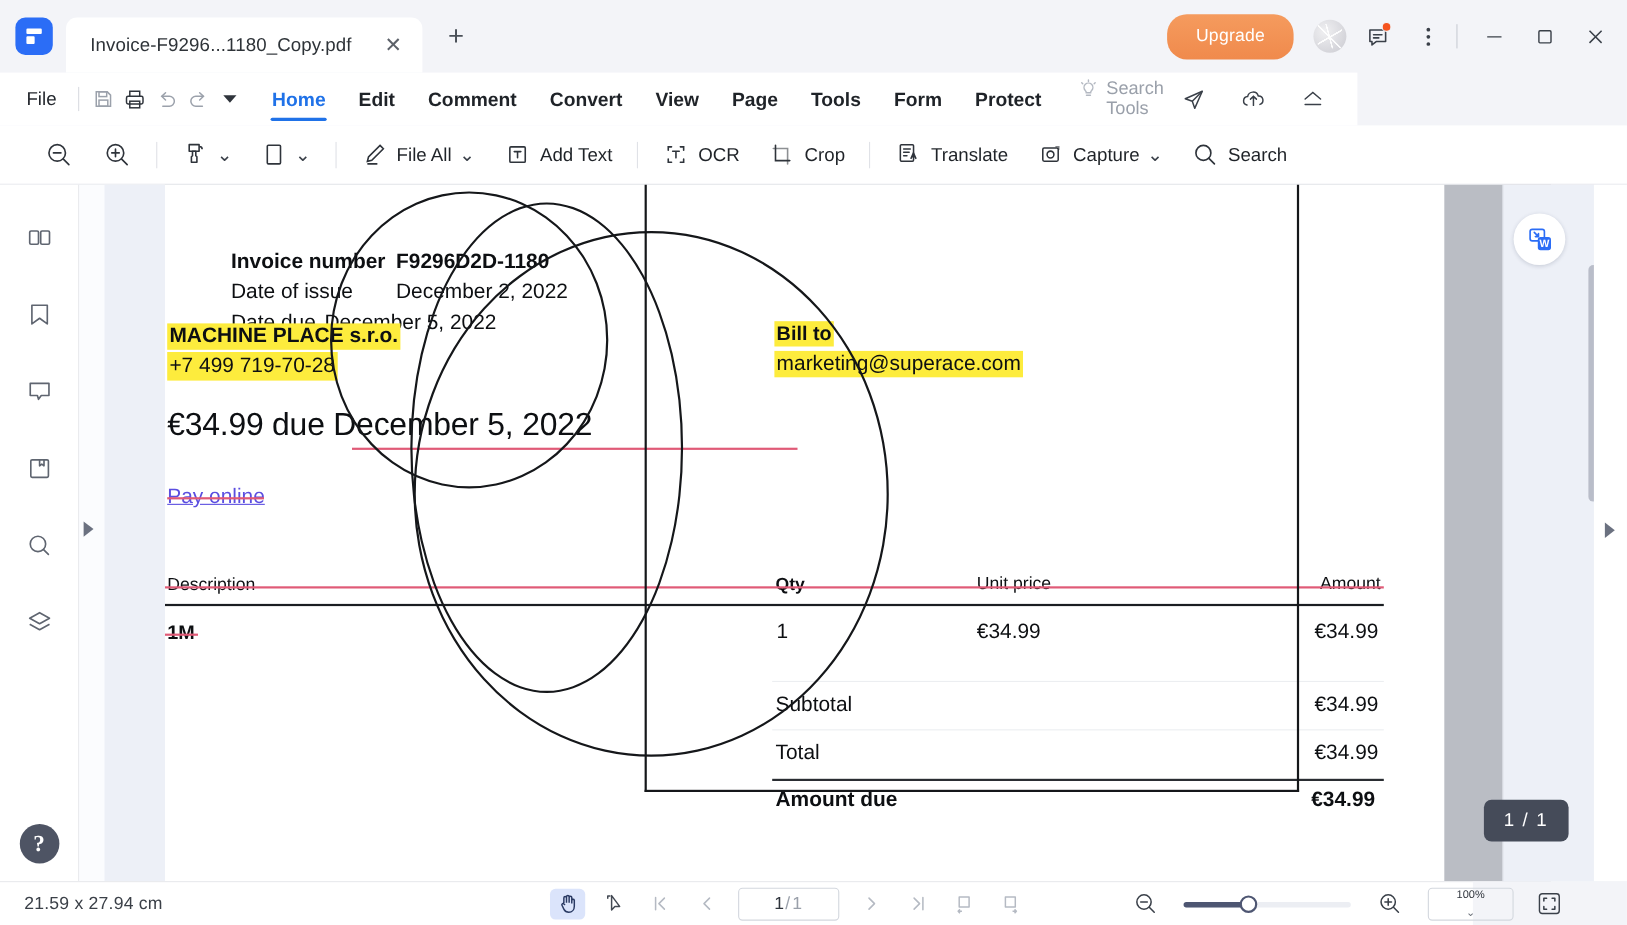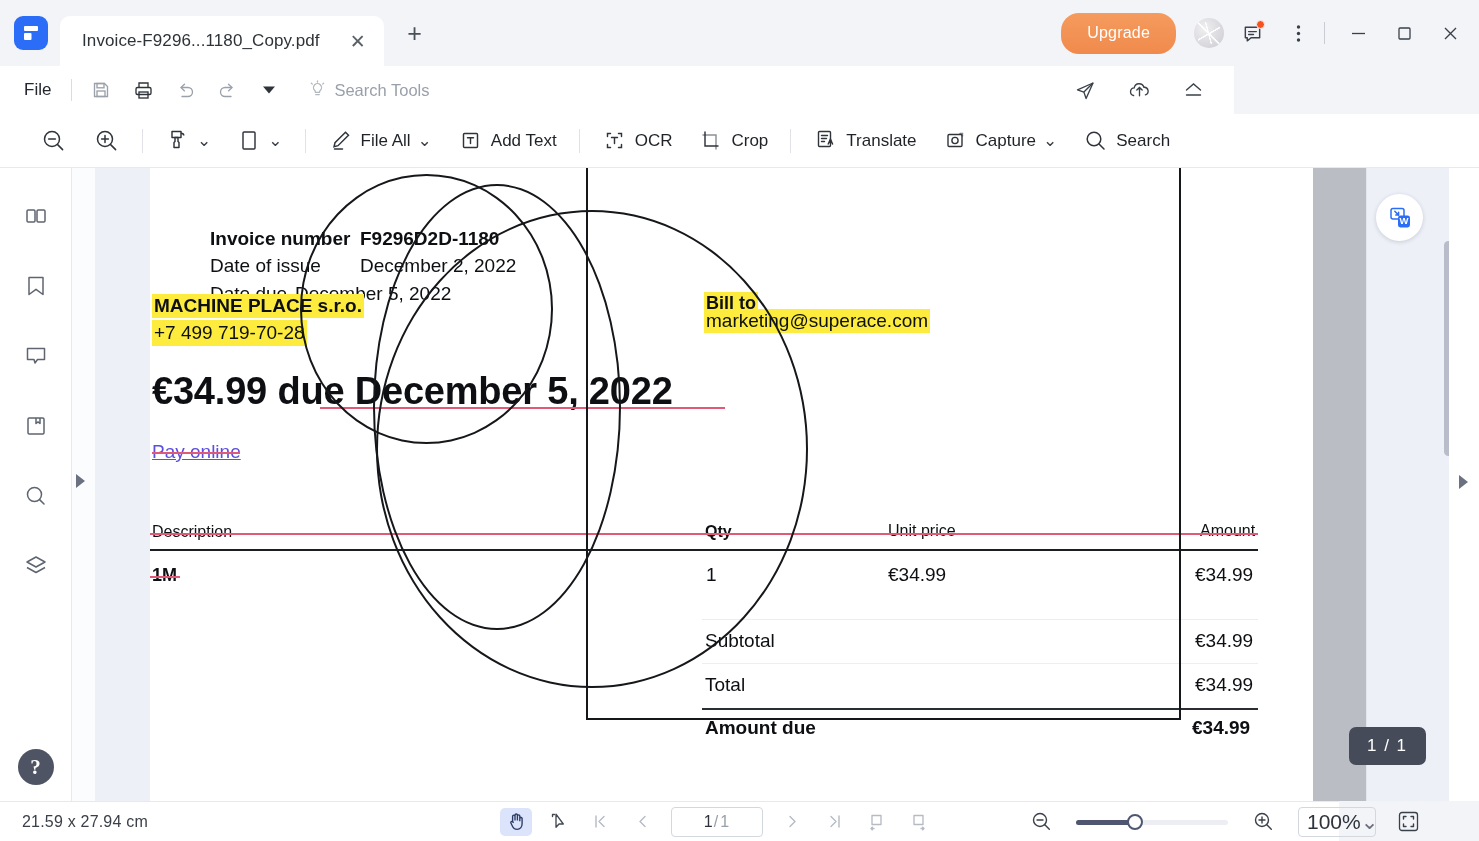--- a/index.html
+++ b/index.html
@@ -89,21 +89,21 @@
     font-size: 17.5px; color: #1f2328; padding: 0 15px; height: 48px;
     display:flex; align-items:center; cursor: pointer; position: relative;
     font-weight: 600;
   }
   .menu-tab.active { color: #2072e8; }
   .menu-tab.active::after {
     content:""; position:absolute; left: 14px; right: 14px; bottom: 4px;
     height: 3px; background: #2072e8; border-radius: 2px;
   }
   .search-tools {
-    display:flex; align-items:center; margin-left: 18px; color:#9aa0aa; font-size:16.5px; cursor:pointer;
+    display:flex; align-items:flex-start; margin-left: 18px; color:#9aa0aa; font-size:16.5px; cursor:pointer;
   }
   .search-tools svg { margin-right: 7px; }
   .menubar-right { margin-left: auto; display:flex; align-items:center; padding-right: 14px; }
   .menubar-right .qicon { color:#3a4049; width: 38px; height: 38px; margin: 0 8px; }
 
   
   .toolbar {
     position: absolute; top: 114px; left: 0; width: 1479px; height: 54px;
     background: #ffffff; display: flex; align-items: center; border-bottom: 1px solid #e8e9ed;
   }
@@ -223,21 +223,21 @@
   .zoom-slider { position:relative; width: 152px; height: 6px; margin: 0 14px; }
   .zs-track { position:absolute; top: 1px; left: 0; width: 152px; height: 5px; background:#eceef3; border-radius:3px; }
   .zs-fill { position:absolute; top: 1px; left: 0; width: 58px; height: 5px; background:#4e5672; border-radius:3px; }
   .zs-knob {
     position:absolute; top: -5px; left: 51px; width: 16px; height: 16px; border-radius: 50%;
     background:#ffffff; border: 2.5px solid #4e5672; cursor: pointer;
   }
   .zoombox {
     width: 78px; height: 30px; border:1px solid #d3d7de; border-radius:4px; margin-left: 14px;
     display:flex; align-items:center; justify-content:space-between; padding: 0 8px;
-    font-size: 21px; color:#2f343c; cursor:pointer;
+    font-size: 10px; color:#2f343c; cursor:pointer;flex-direction:column;
   }
   .fitbtn { width: 32px; height: 30px; margin-left: 16px; display:flex; align-items:center; justify-content:center; cursor:pointer; color:#3a4049; }
 </style>
 </head>
 <body>
 
 <div class="app">
 
   <div class="titlebar">
     <div class="app-logo">
@@ -323,20 +323,31 @@
         <path d="M14.5 7.5H8a4.5 4.5 0 1 0 0 9h6"></path>
           <path d="M11.5 4.3L15 7.6l-3.5 3.3"></path>
       </svg>
     </div>
     <div class="qicon dark">
       <svg width="18" height="18" viewBox="0 0 18 18" fill="currentColor">
           <path d="M3 5.5h12l-6 7z"></path>
         </svg>
     </div>
 
+    <div class="menu-tabs">
+      <div class="menu-tab active">Home</div>
+      <div class="menu-tab">Edit</div>
+      <div class="menu-tab">Comment</div>
+      <div class="menu-tab">Convert</div>
+      <div class="menu-tab">View</div>
+      <div class="menu-tab">Page</div>
+      <div class="menu-tab">Tools</div>
+      <div class="menu-tab">Form</div>
+      <div class="menu-tab">Protect</div>
+    </div>
 
     <div class="search-tools">
       <span>
         <svg width="19" height="19" viewBox="0 0 19 19" fill="none" stroke="#b3b8c1" stroke-width="1.3" stroke-linecap="round">
           <path d="M6.6 11.3a4 4 0 1 1 5.8 0c-.7.7-.9 1.2-.9 2H7.5c0-.8-.2-1.3-.9-2z"></path>
           <path d="M7.7 15.6h3.6M9.5 1.8v1.3M3.4 4.2l.9.9M15.6 4.2l-.9.9"></path>
         </svg>
       </span>
       <span>Search Tools</span>
     </div>
@@ -516,23 +527,23 @@
       <div class="pg" style="left:60px; top:257px; font-size:19px;">Date of issue</div>
       <div class="pg" style="left:210px; top:257px; font-size:19px;">December 2, 2022</div>
 
       <div class="pg" style="left:60px; top:285px; font-size:19px;">Date due</div>
       <div class="pg" style="left:145px; top:285px; font-size:19px;">December 5, 2022</div>
 
       <div class="pg hl" style="left:2px; top:296px; font-size:19px; font-weight:700; padding:1px 2px;">MACHINE PLACE s.r.o.</div>
       <div class="pg hl" style="left:2px; top:322px; font-size:19px; padding:2px 2px;">+7 499 719-70-28</div>
 
       <div class="pg hl" style="left:554px; top:294px; font-size:18px; font-weight:700; padding:1px 2px;">Bill to</div>
-      <div class="pg hl" style="left:554px; top:311px; font-size:19px; padding:1px 2px;">marketing@superace.com</div>
-
-      <div class="pg" style="left:2px; top:372px; font-size:38px; font-weight:700; letter-spacing:-.2px;">€34.99 due December 5, 2022</div>
+      <div class="pg hl" style="left:554px; top:321px; font-size:19px; padding:1px 2px;">marketing@superace.com</div>
+
+      <div class="pg" style="left:2px; top:372px; font-size:29px; font-weight:400; letter-spacing:-.2px;">€34.99 due December 5, 2022</div>
       <div class="strike-pink" style="left:170px; top:409px; width:405px;"></div>
 
       <div class="pg" style="left:2px; top:443px; font-size:19px; color:#5b4ee0; text-decoration:underline;">Pay online</div>
       <div class="strike-pink" style="left:2px; top:454px; width:88px;"></div>
 
       <div class="pg" style="left:2px; top:525px; font-size:16px;">Description</div>
       <div class="pg" style="left:555px; top:525px; font-size:16px;font-weight:bold;">Qty</div>
       <div class="pg" style="left:738px; top:524px; font-size:16px;">Unit price</div>
       <div class="pg" style="left:1050px; top:524px; font-size:16px;">Amount</div>
       <div class="strike-pink" style="left:0px; top:535px; width:1108px;"></div>

